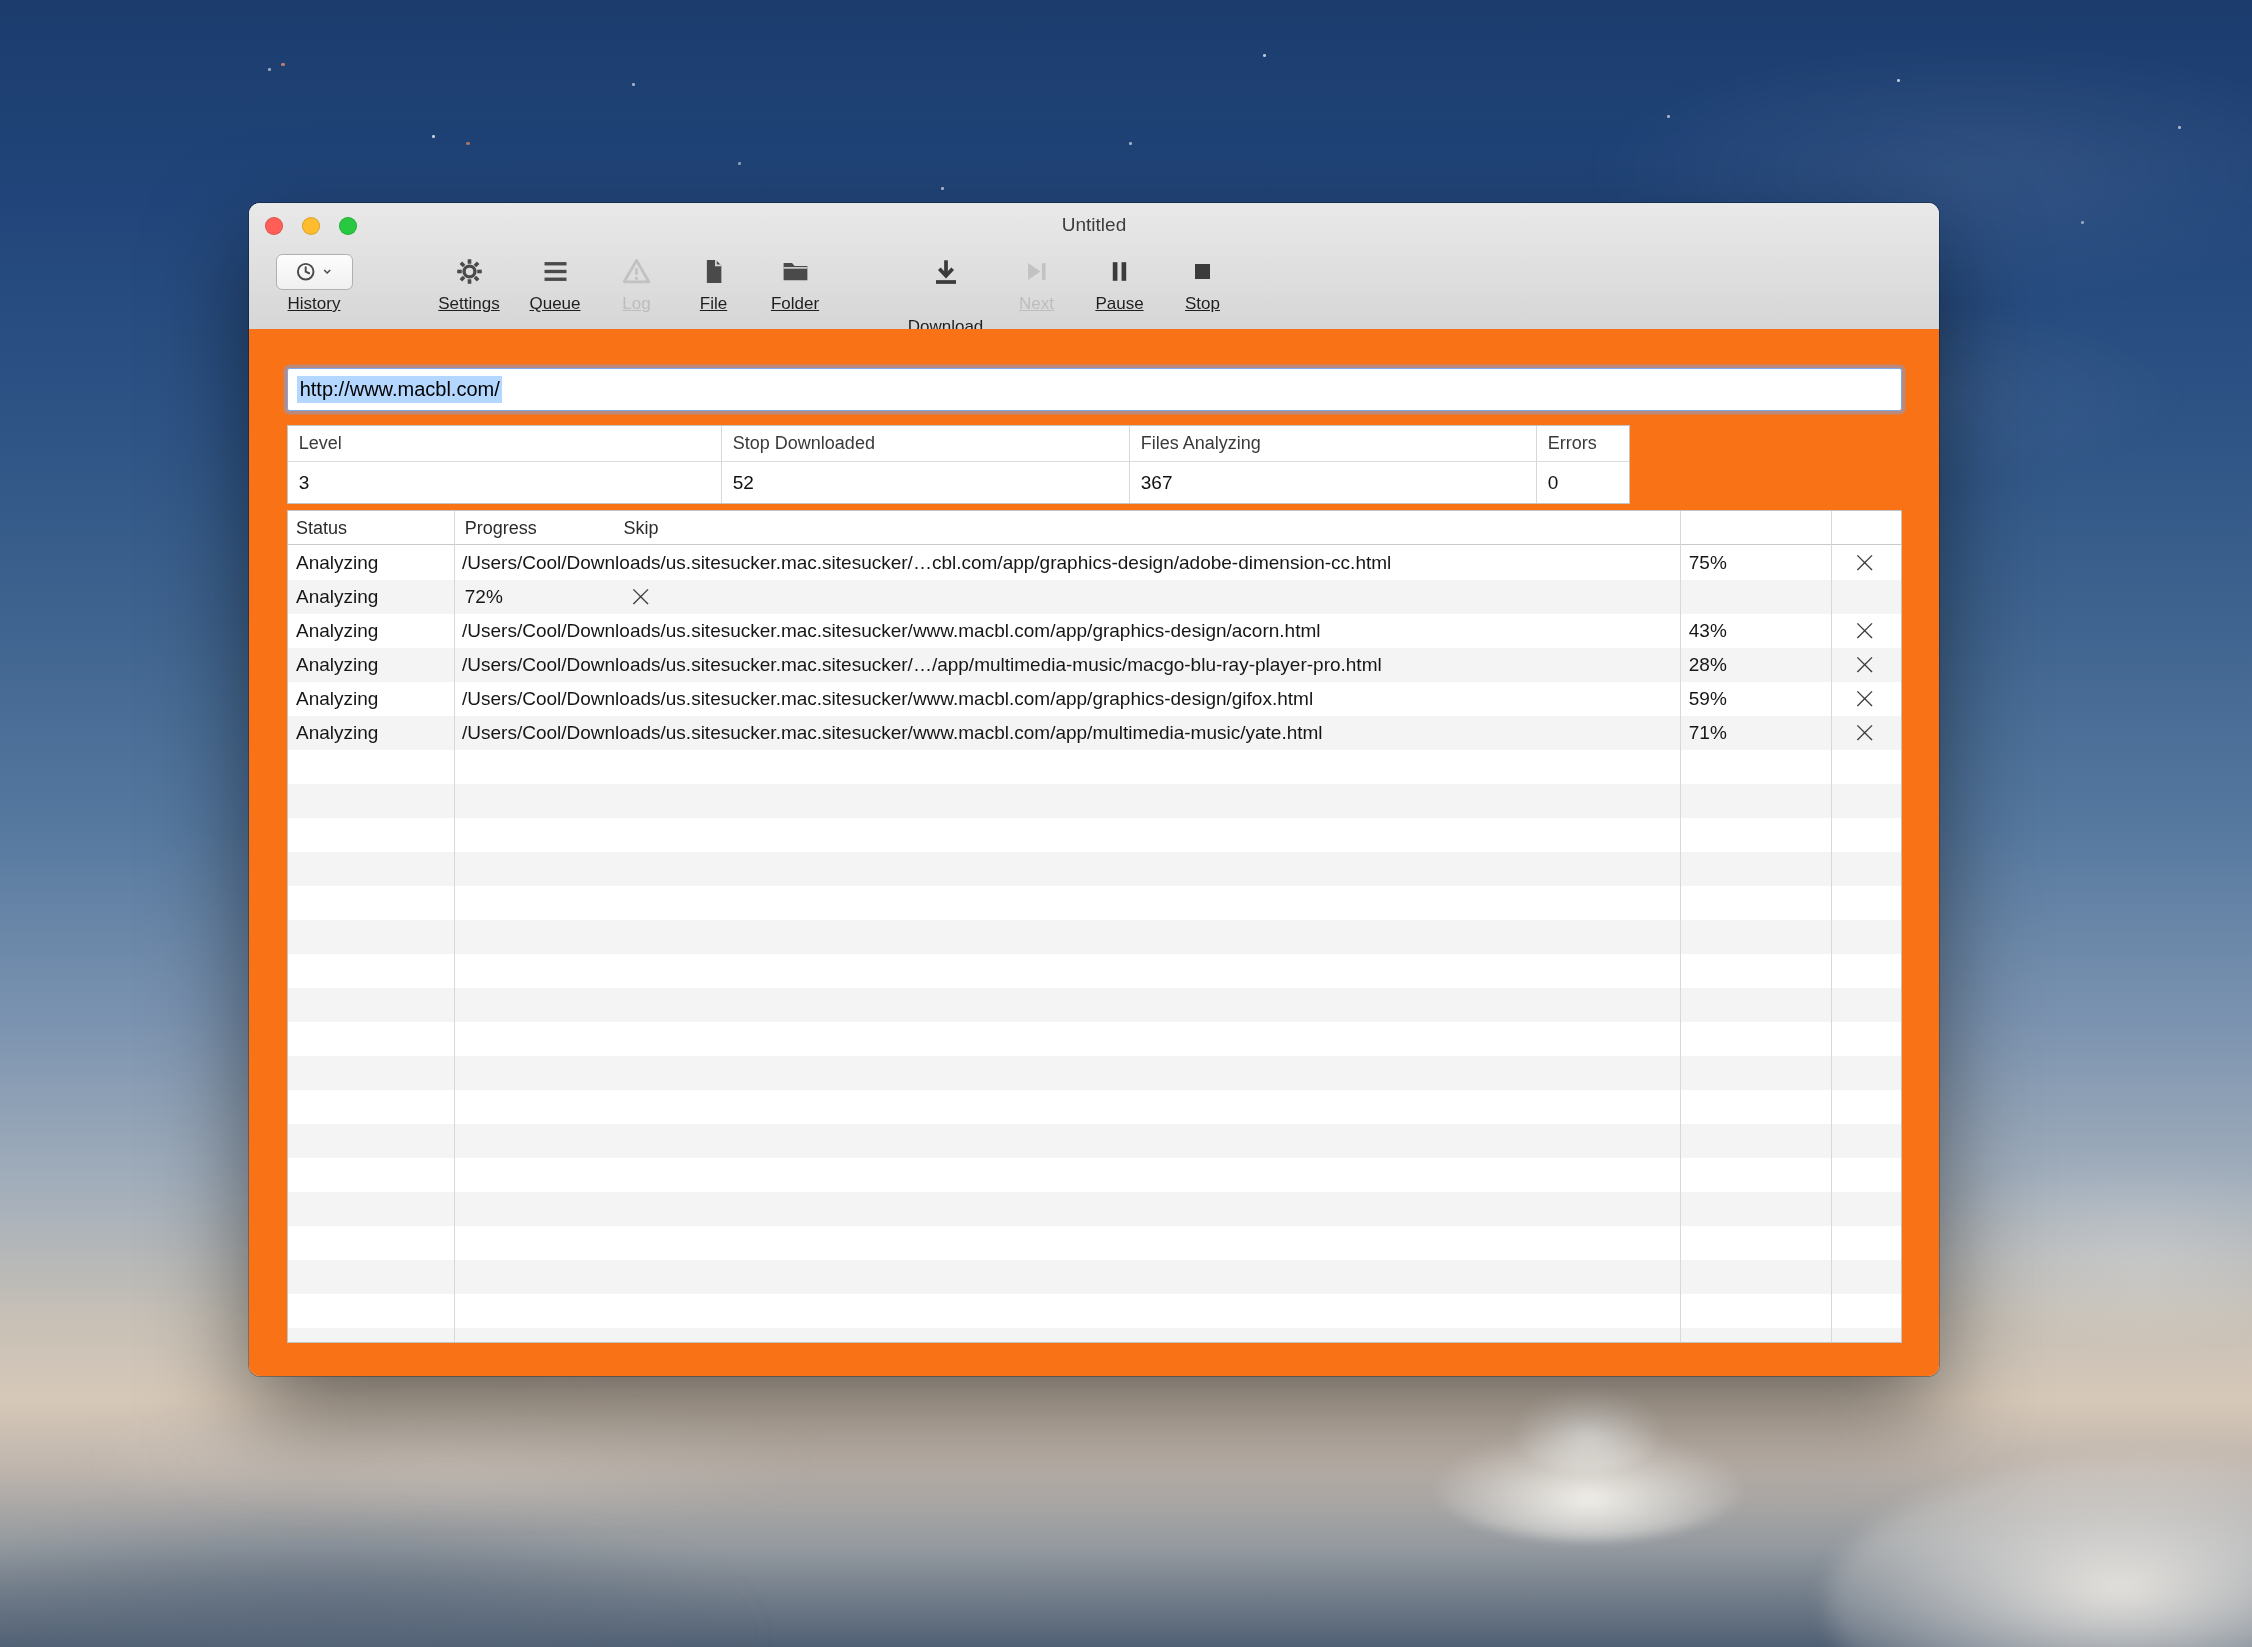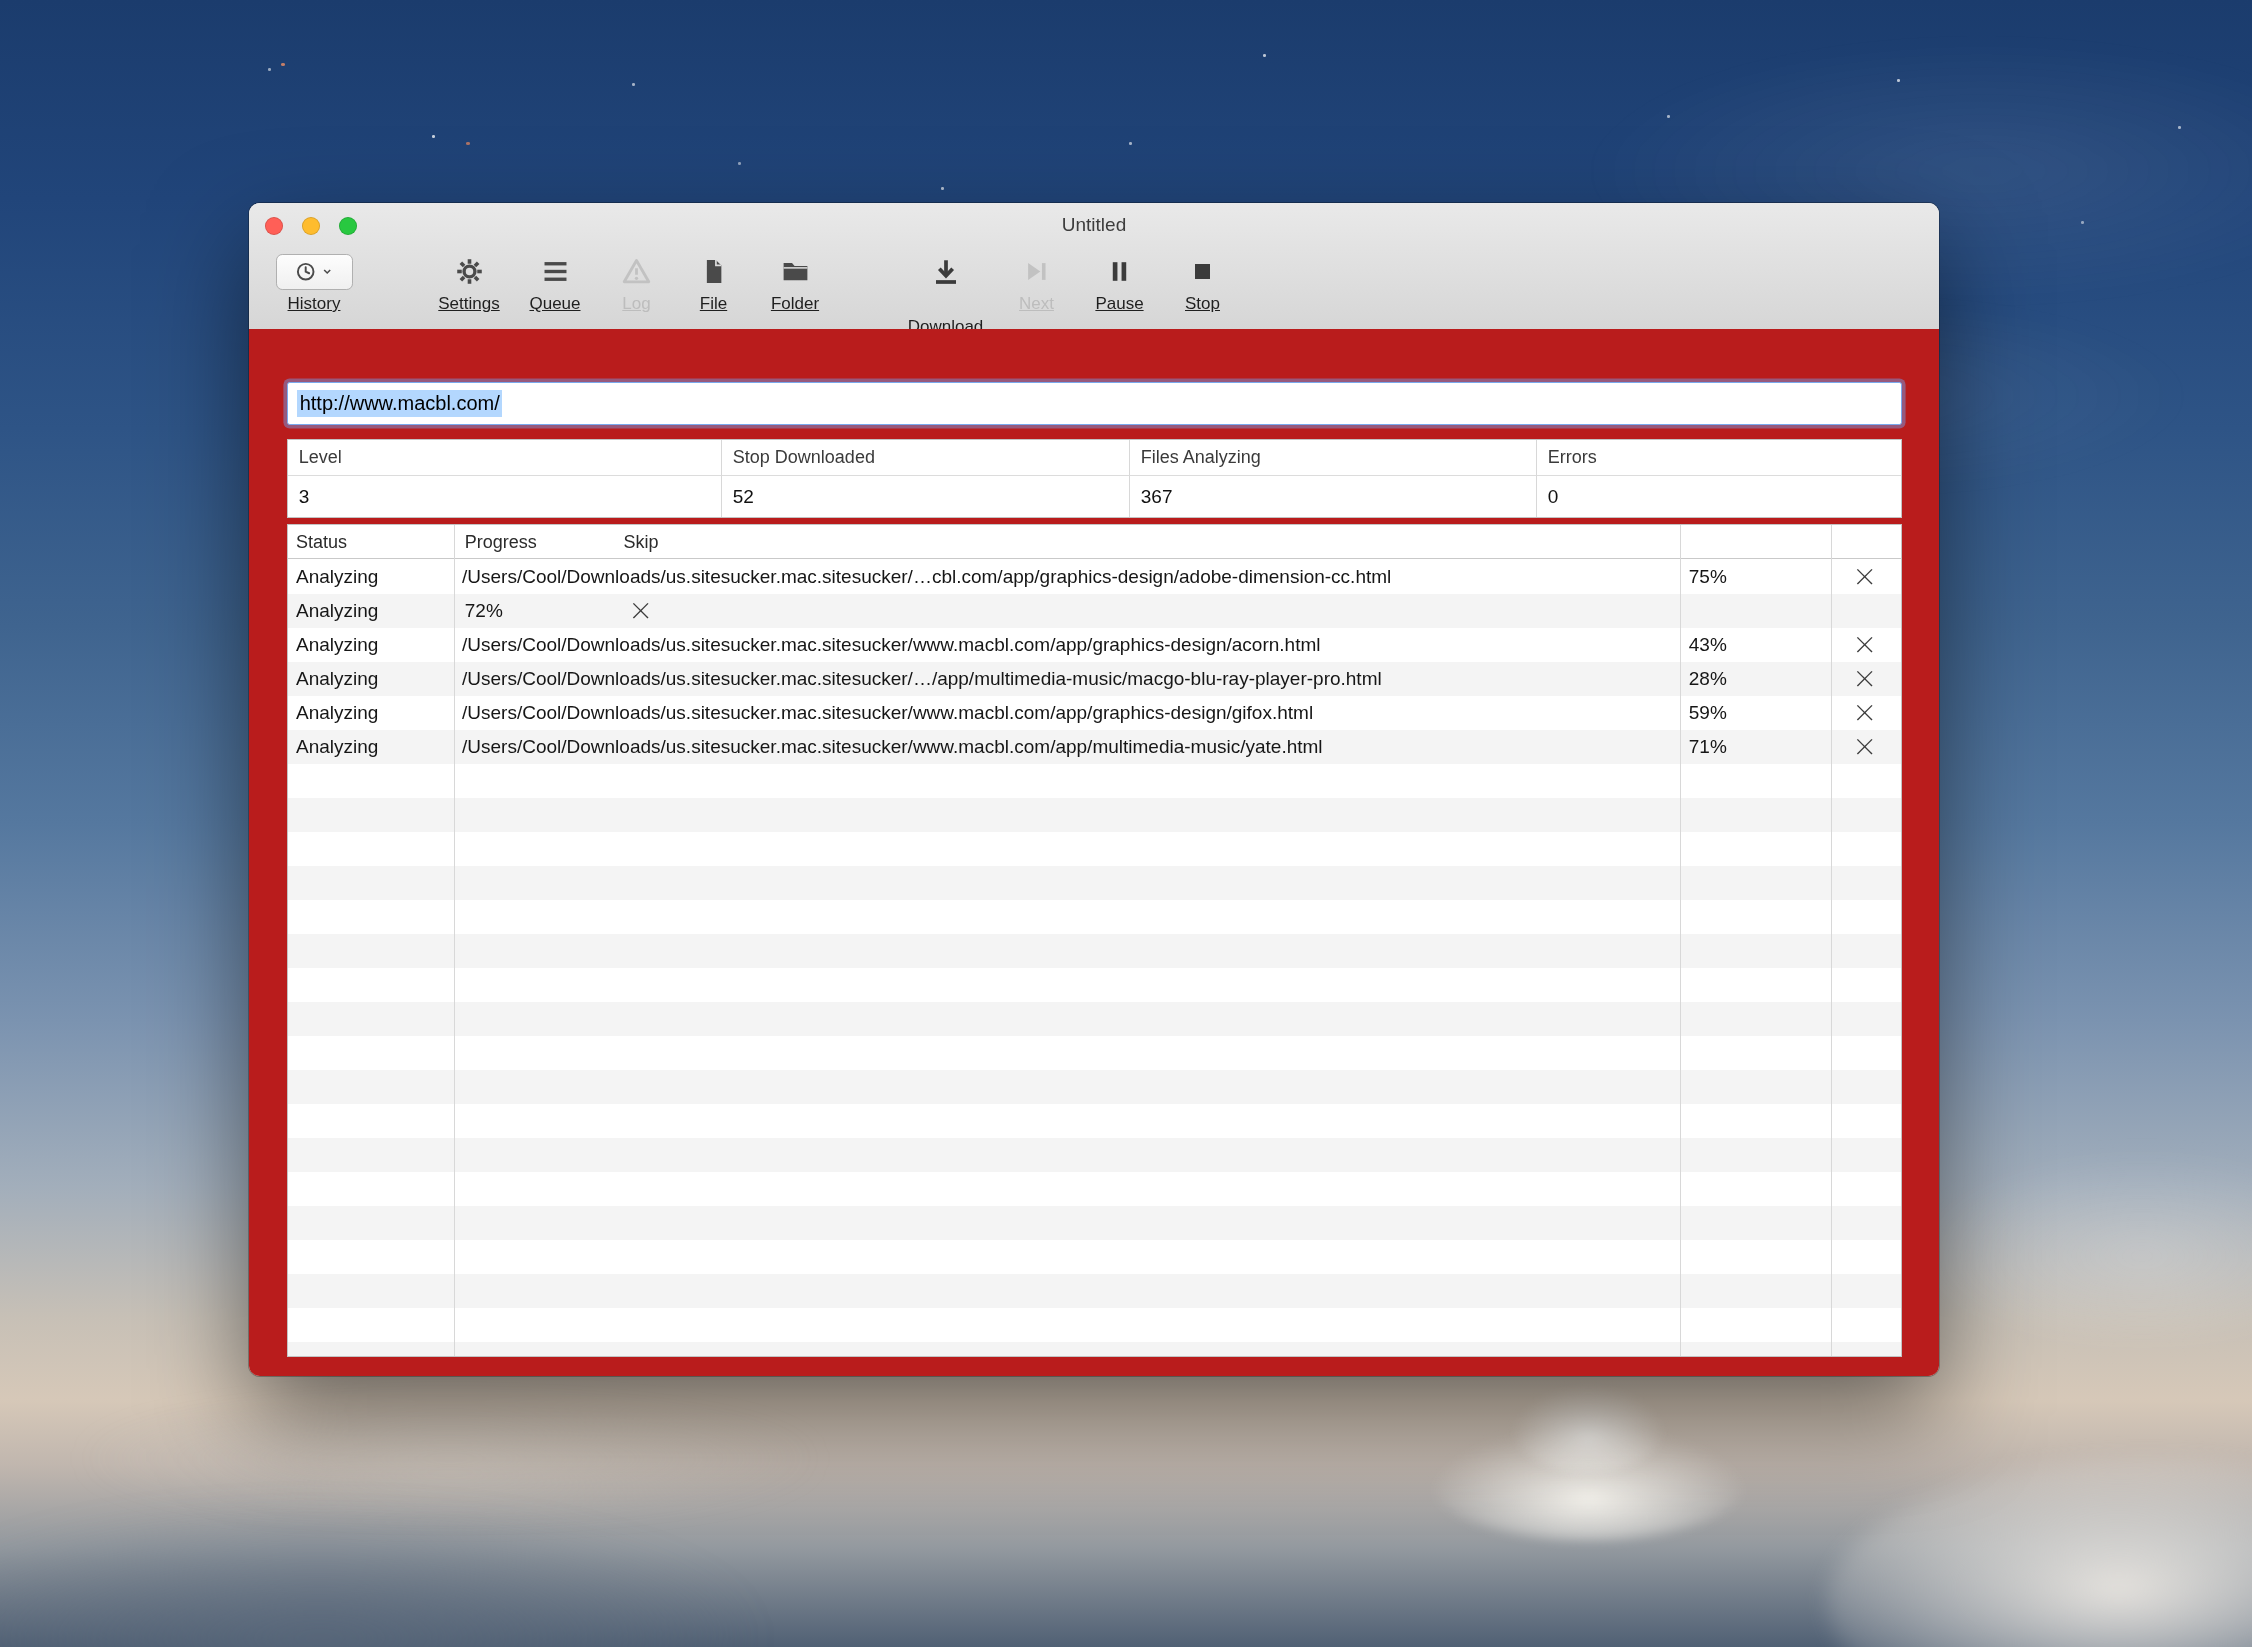--- a/index.html
+++ b/index.html
@@ -101,34 +101,34 @@
   .tb-item.w92 { width:83px; }
   .tb-item.ml72 { margin-left:65px; }
   .tb-item.ml64 { margin-left:58px; }
   .tb-item.disabled { color:#c2c2c2; }
   .tb-item.disabled .tb-label { color:#bdbdbd; }
   .ic { display:block; }
 
   
   .content {
     position:absolute; top:126px; left:0; right:0; bottom:0;
-    background:#b91c1c; border-radius:0 0 10.8px 10.8px;
-    padding:18px 38px;
+    background:#f97316; border-radius:0 0 10.8px 10.8px;
+    padding:4px 38px;
   }
   .url-field {
     margin-top:35px; height:43px; width:1615px;
     background:#fff; border:1.8px solid #7aa9ee; border-radius:2.7px;
     box-shadow: 0 0 0 3.6px rgba(110,165,245,.45);
     display:flex; align-items:center; padding-left:9px;
     font-size:20px; color:#000;
   }
   .url-text { background:#b3d7fe; padding:1.8px 2.7px; }
 
   .stats {
-    margin-top:14.4px; width:1615px;
+    margin-top:14.4px; width:1343px;
     display:grid; grid-template-columns:434px 408px 407px 1fr;
     grid-template-rows:36px 41px;
     background:#fff; border:0.9px solid #c3c3c3;
   }
   .s-cell { padding-left:10.8px; display:flex; align-items:center; border-right:0.9px solid #d8d8d8; }
   .s-cell.last { border-right:none; }
   .s-h { font-size:18px; color:#3a3a3a; border-bottom:0.9px solid #dcdcdc; }
   .s-v { font-size:19px; color:#111; }
 
   .queue {

